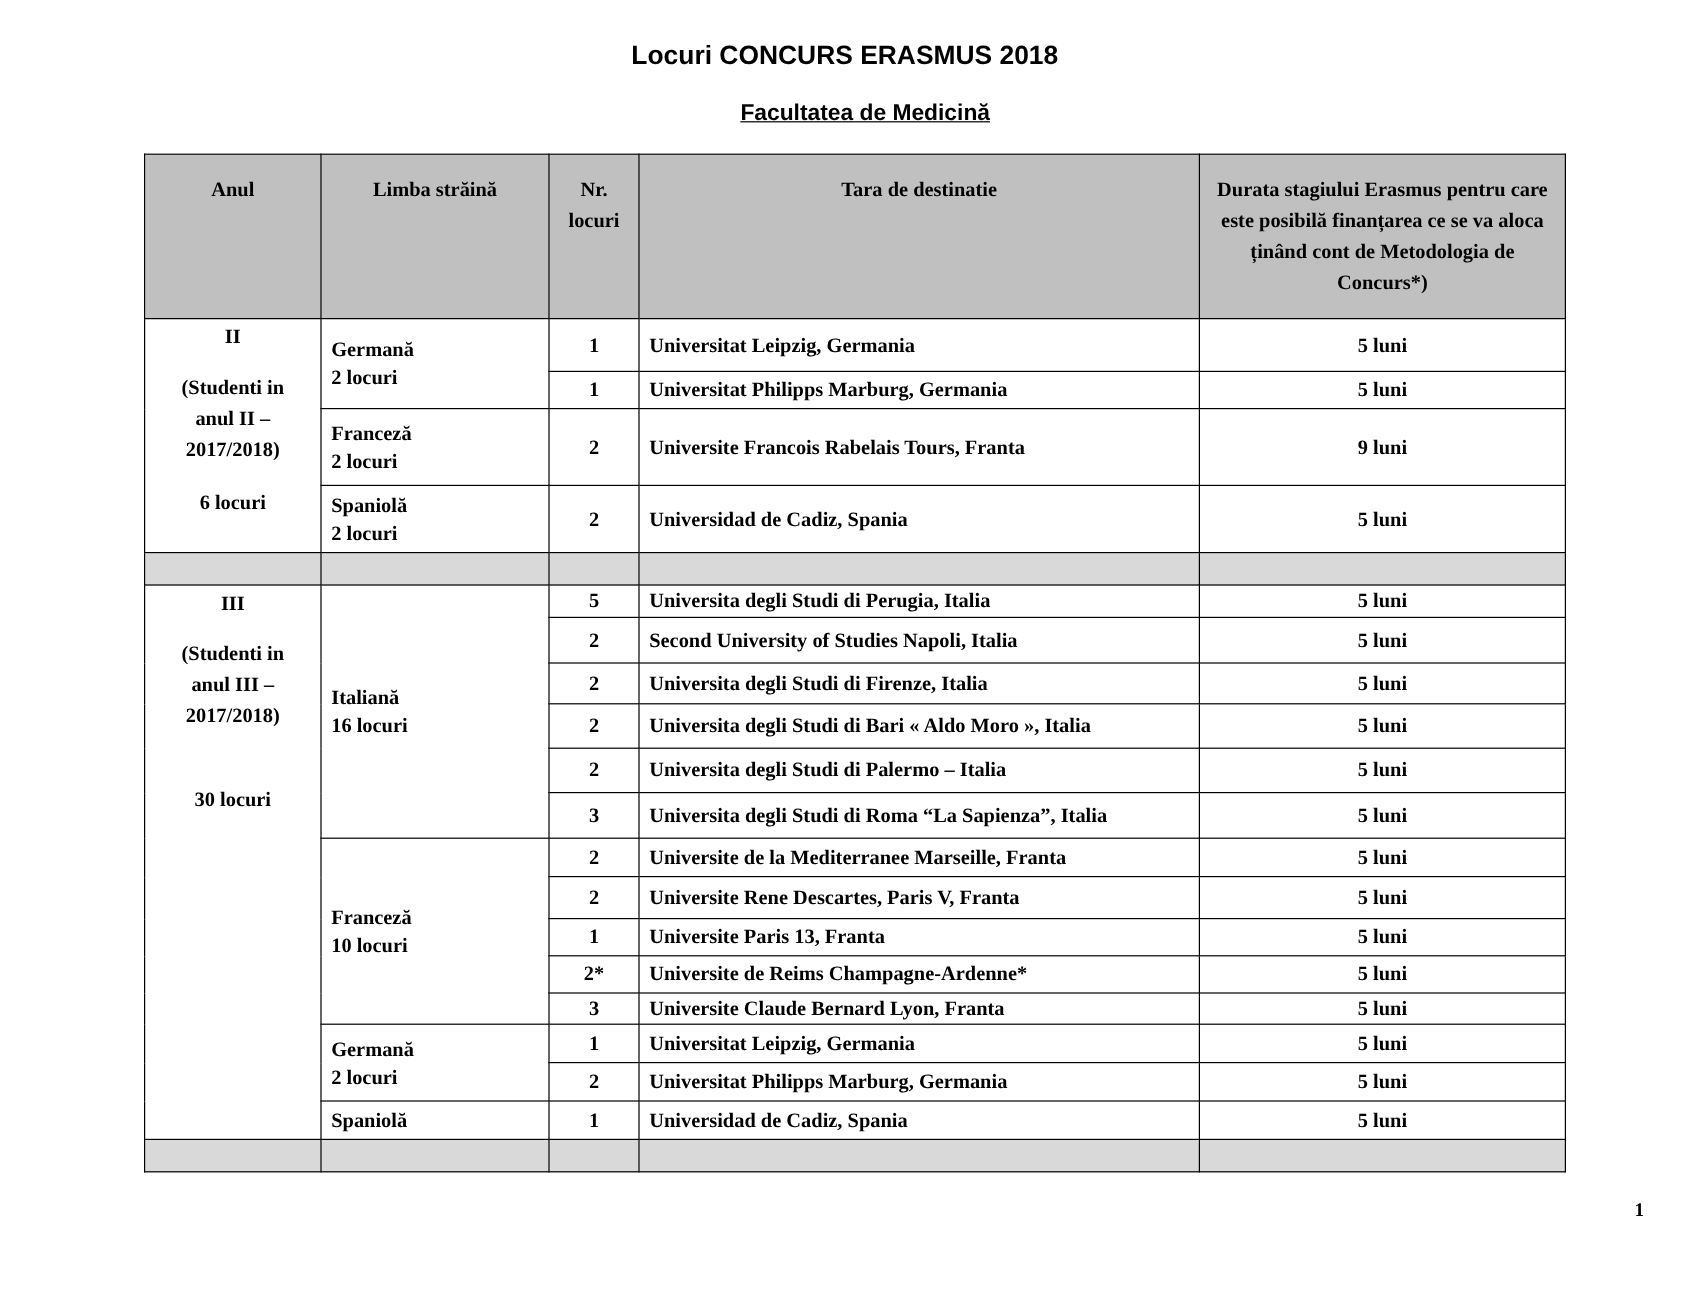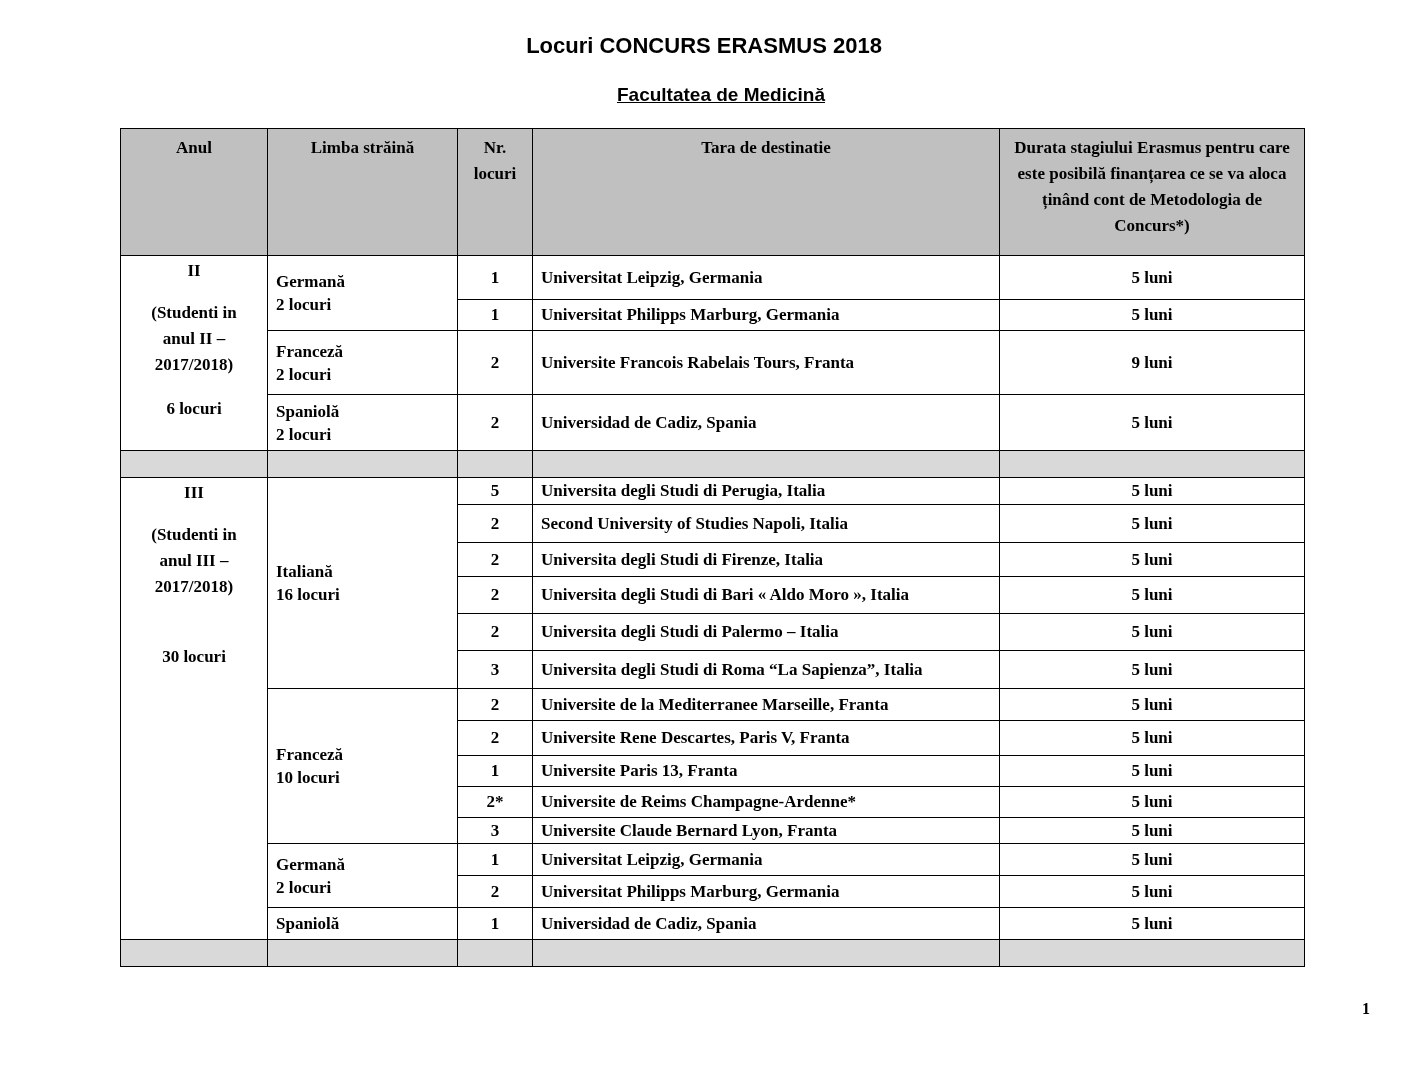--- a/index.html
+++ b/index.html
@@ -7,21 +7,21 @@
   .title { position:absolute; left:0; width:1408px; top:33px; text-align:center;
     font-family:"Liberation Sans", sans-serif; font-weight:bold; font-size:22px; color:#000; }
   .subtitle { position:absolute; left:0; width:1424px; top:84px; text-align:center;
     font-family:"Liberation Sans", sans-serif; font-weight:bold; font-size:19px; color:#000; }
   .subtitle span { text-decoration:underline;margin-left:18px; }
   .page-num { position:absolute; left:1362px; top:1000px; font-family:"Liberation Serif", serif;
     font-weight:bold; font-size:16px; }
   table { position:absolute; left:120px; top:128px; width:1184px; border-collapse:collapse;
     font-family:"Liberation Serif", serif; font-weight:bold; font-size:17px; color:#000; table-layout:fixed; }
   td, th { border:1.5px solid #000; padding:0 8px; }
-  th { background:#c0c0c0; font-weight:bold; vertical-align:top; text-align:center; line-height:26px; padding-top:6px; height:120px; }
+  th { background:#c0c0c0; font-weight:bold; vertical-align:top; text-align:center; line-height:26px; padding-top:16px; height:120px; }
   td.c { text-align:center; }
   td.l { text-align:left;margin-top:12px; }
   td.yr { vertical-align:top; text-align:center; line-height:26px; padding-top:2px; }
   td.lang { line-height:23px; }
   tr.sep td { background:#d9d9d9; height:26px; }
 </style>
 </head>
 <body>
 
 <div class="title">Locuri CONCURS ERASMUS 2018</div>

